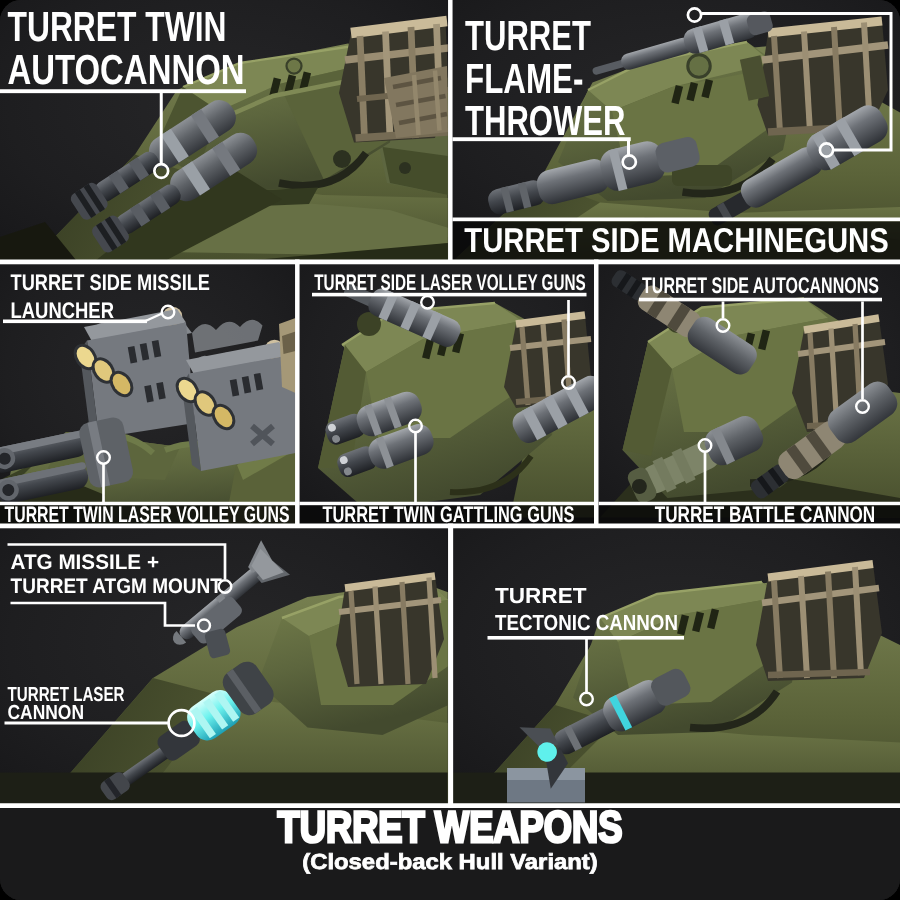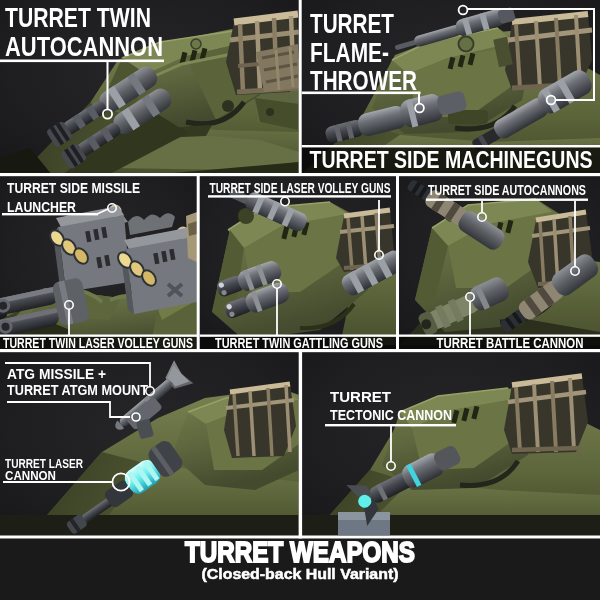--- a/index.html
+++ b/index.html
@@ -1,15 +1,15 @@
 <!DOCTYPE html>
 <html><head><meta charset="utf-8">
 <style>
 html,body{margin:0;padding:0;background:#000;}
-#stage{position:relative;width:600px;height:600px;overflow:hidden;background:#151515;}
+#stage{position:relative;width:600px;height:600px;overflow:hidden;background:#151515;border-radius:14px;}
 svg{display:block}
 text{font-family:"Liberation Sans",sans-serif;font-weight:bold;fill:#ffffff}
 </style></head>
 <body>
 <div id="stage">
 <svg width="600" height="600" viewBox="0 0 600 600">
 <defs>
   <radialGradient id="gBg" cx="50%" cy="42%" r="80%">
     <stop offset="0%" stop-color="#262628"></stop>
           <stop offset="60%" stop-color="#1e1e20"></stop>

